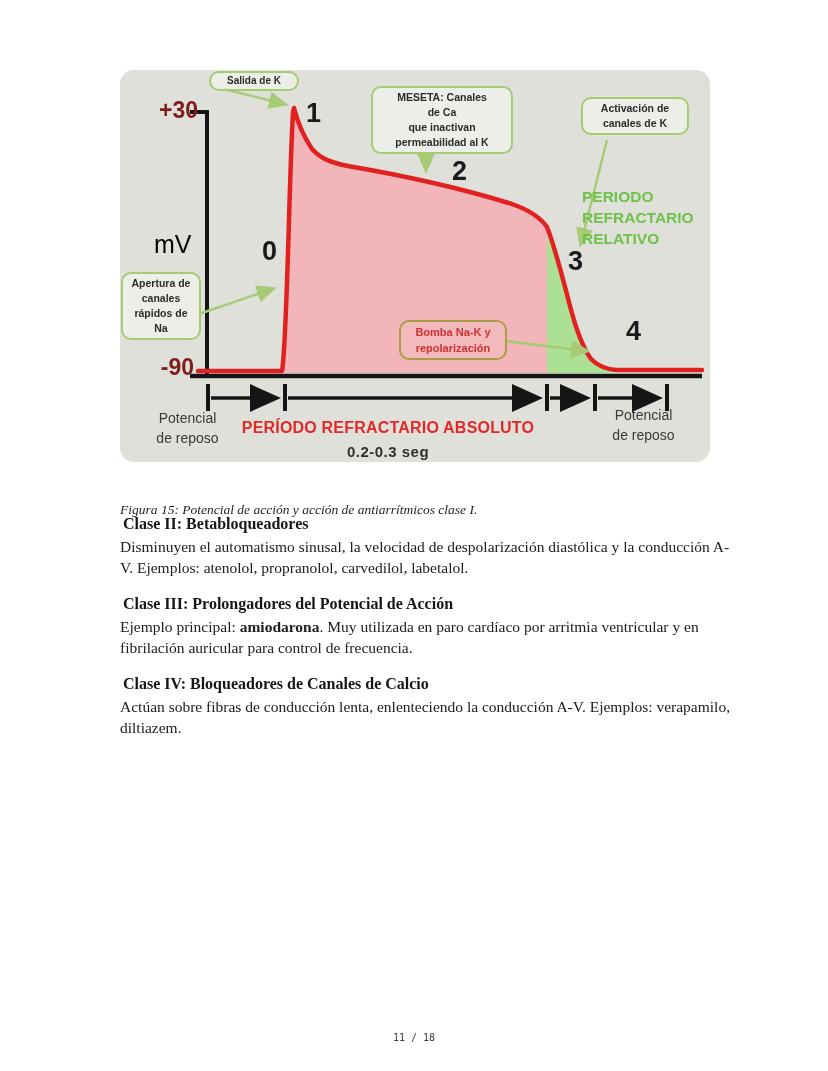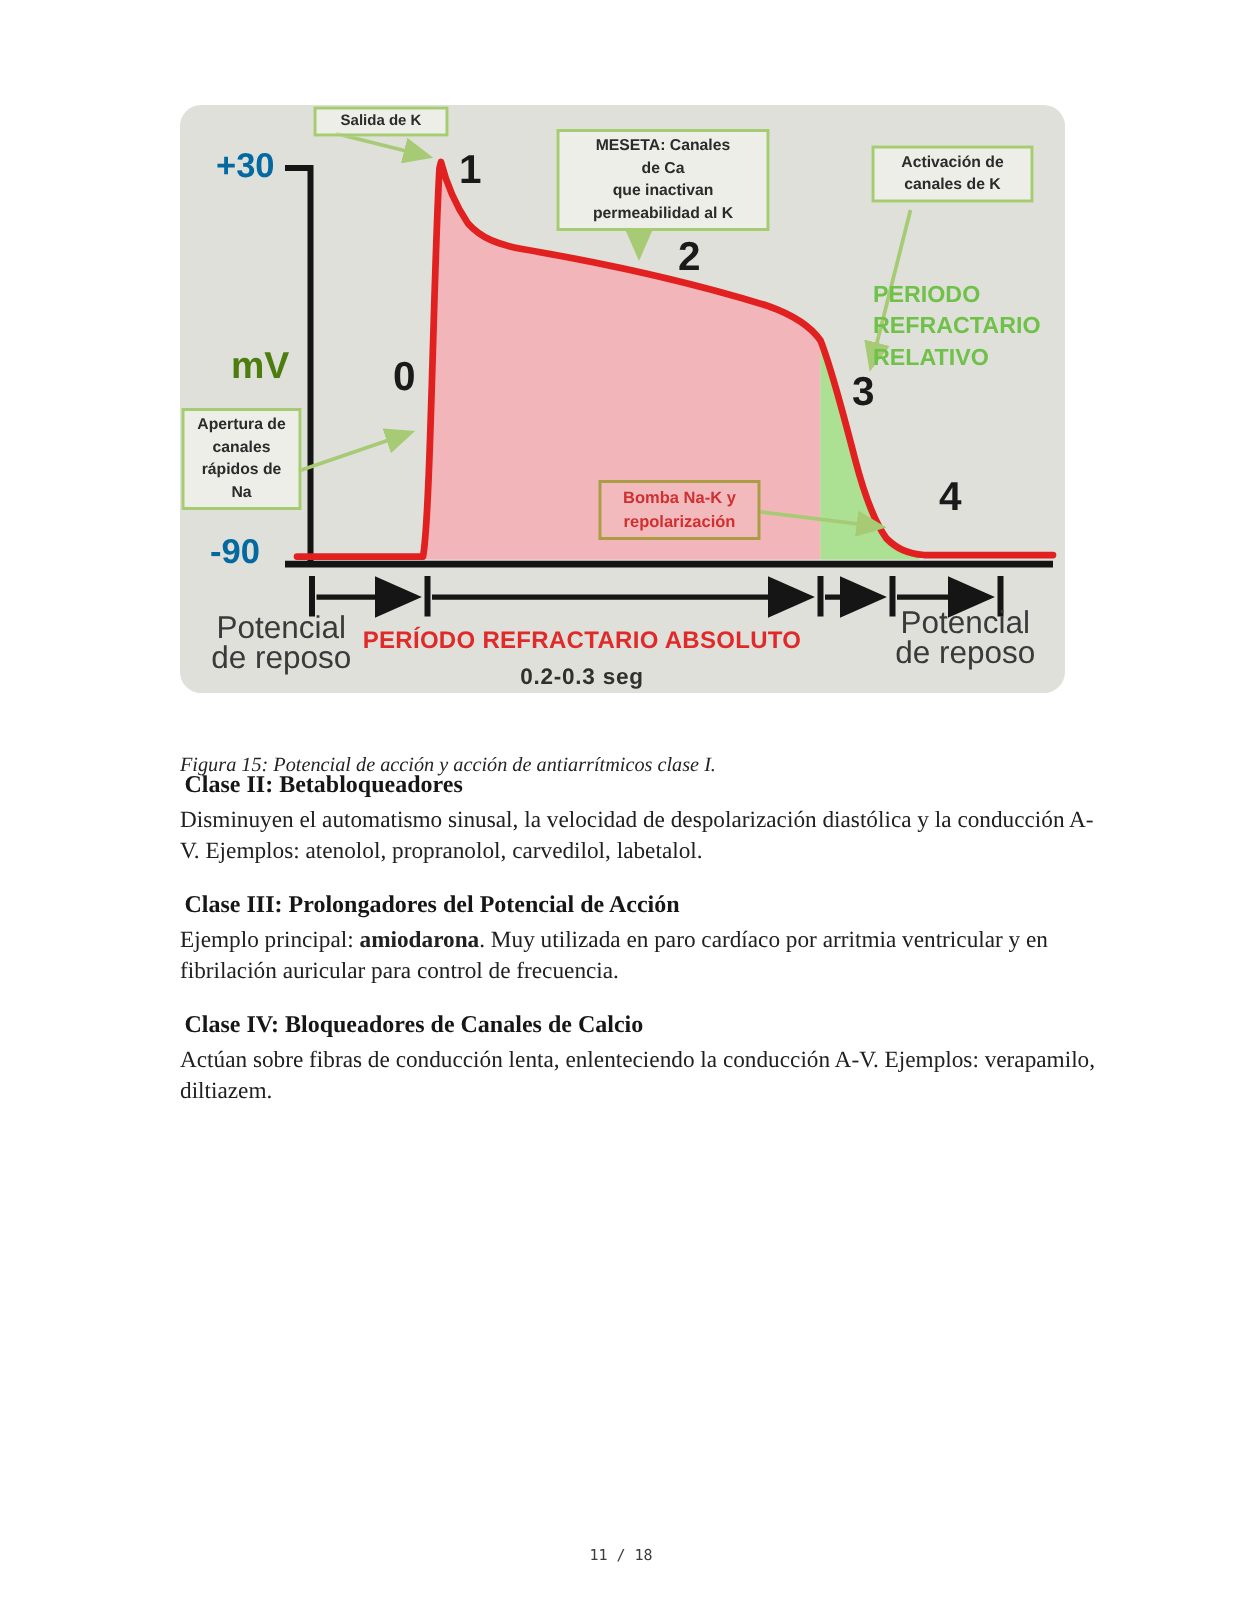--- a/index.html
+++ b/index.html
@@ -4,41 +4,41 @@
 <style>
   html,body{margin:0;padding:0;}
   body{background:#ffffff;width:828px;height:1071px;position:relative;
        font-family:"Liberation Serif",serif;color:#1f1f1f;}
   .page{position:absolute;inset:0;background:#fff;}
 
   
   .fig-wrap{position:absolute;left:120px;top:70px;width:590px;height:392px;
             background:#dfe0da;border-radius:14px;overflow:hidden;}
   .fig-wrap svg{position:absolute;left:0;top:0;}
-  .fig-label{position:absolute;font-family:"Liberation Sans",sans-serif;}
+  .fig-label{position:absolute;font-family:"Liberation Sans",sans-serif;border-radius:10px;}
 
   .gbox{border:2px solid #a5cc72;background:rgba(248,249,242,0.55);
         text-align:center;font-weight:bold;color:#2b2b2b;
         font-size:10.5px;line-height:15px;padding:2px 2px;box-sizing:border-box;}
   .gbox div{white-space:nowrap;}
 
   .bomba-box{border:2px solid #ab9d46;background:rgba(242,188,191,0.8);
         text-align:center;font-weight:bold;color:#d03030;
         font-size:11px;line-height:16px;padding:2px 3px;box-sizing:border-box;}
 
   .phase{font-weight:bold;font-size:27px;color:#1a1a1a;}
-  .axis-lab{font-weight:bold;font-size:23px;color:#0369a1;width:54px;}
-  .mv-lab{font-weight:bold;font-size:25px;color:#4d7c0f;}
+  .axis-lab{font-weight:bold;font-size:23px;color:#7f1d1d;text-align:right;width:54px;}
+  .mv-lab{font-weight:normal;font-size:25px;color:#000000;}
   .relativo{color:#70c149;font-weight:bold;font-size:15.5px;line-height:21px;
             text-align:left;width:128px;}
   .absoluto{color:#e12929;font-weight:bold;font-size:16px;text-align:center;width:300px;
             letter-spacing:0.2px;}
   .duration{color:#30302c;font-weight:bold;font-size:15px;text-align:center;width:200px;
             letter-spacing:0.5px;}
-  .reposo{color:#3a3a3a;font-size:21px;line-height:19.5px;text-align:center;width:95px;}
+  .reposo{color:#3a3a3a;font-size:14px;line-height:19.5px;text-align:center;width:95px;}
 
   
   .caption{position:absolute;left:120px;top:488px;width:620px;
            font-style:italic;font-size:13.5px;color:#242424;}
   .textcol{position:absolute;left:120px;top:514px;width:620px;}
   .sec-title{font-weight:bold;font-size:16px;color:#161616;margin:0;padding-left:3px;
              line-height:20px;}
   .sec-body{font-size:15.5px;line-height:21px;margin:2px 0 0 0;color:#202020;}
   .sec{margin-bottom:16px;}
   .pagenum{position:absolute;left:0;top:1032px;width:828px;text-align:center;

